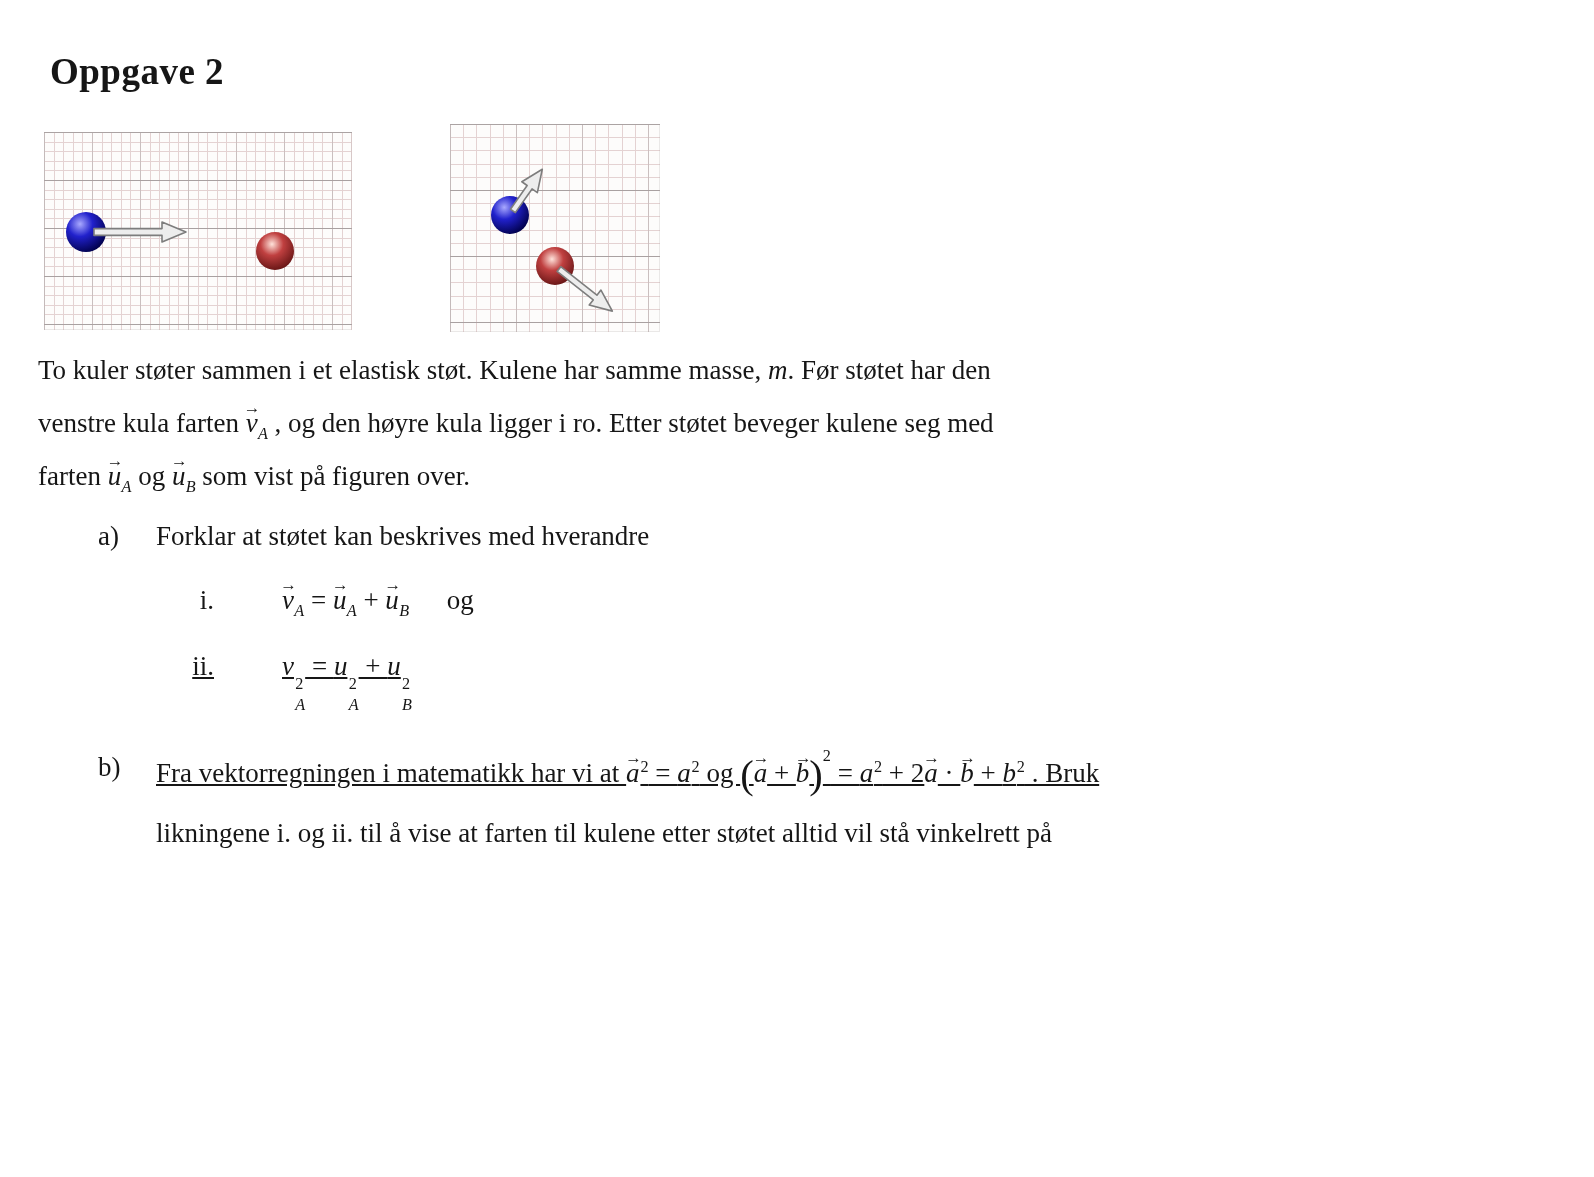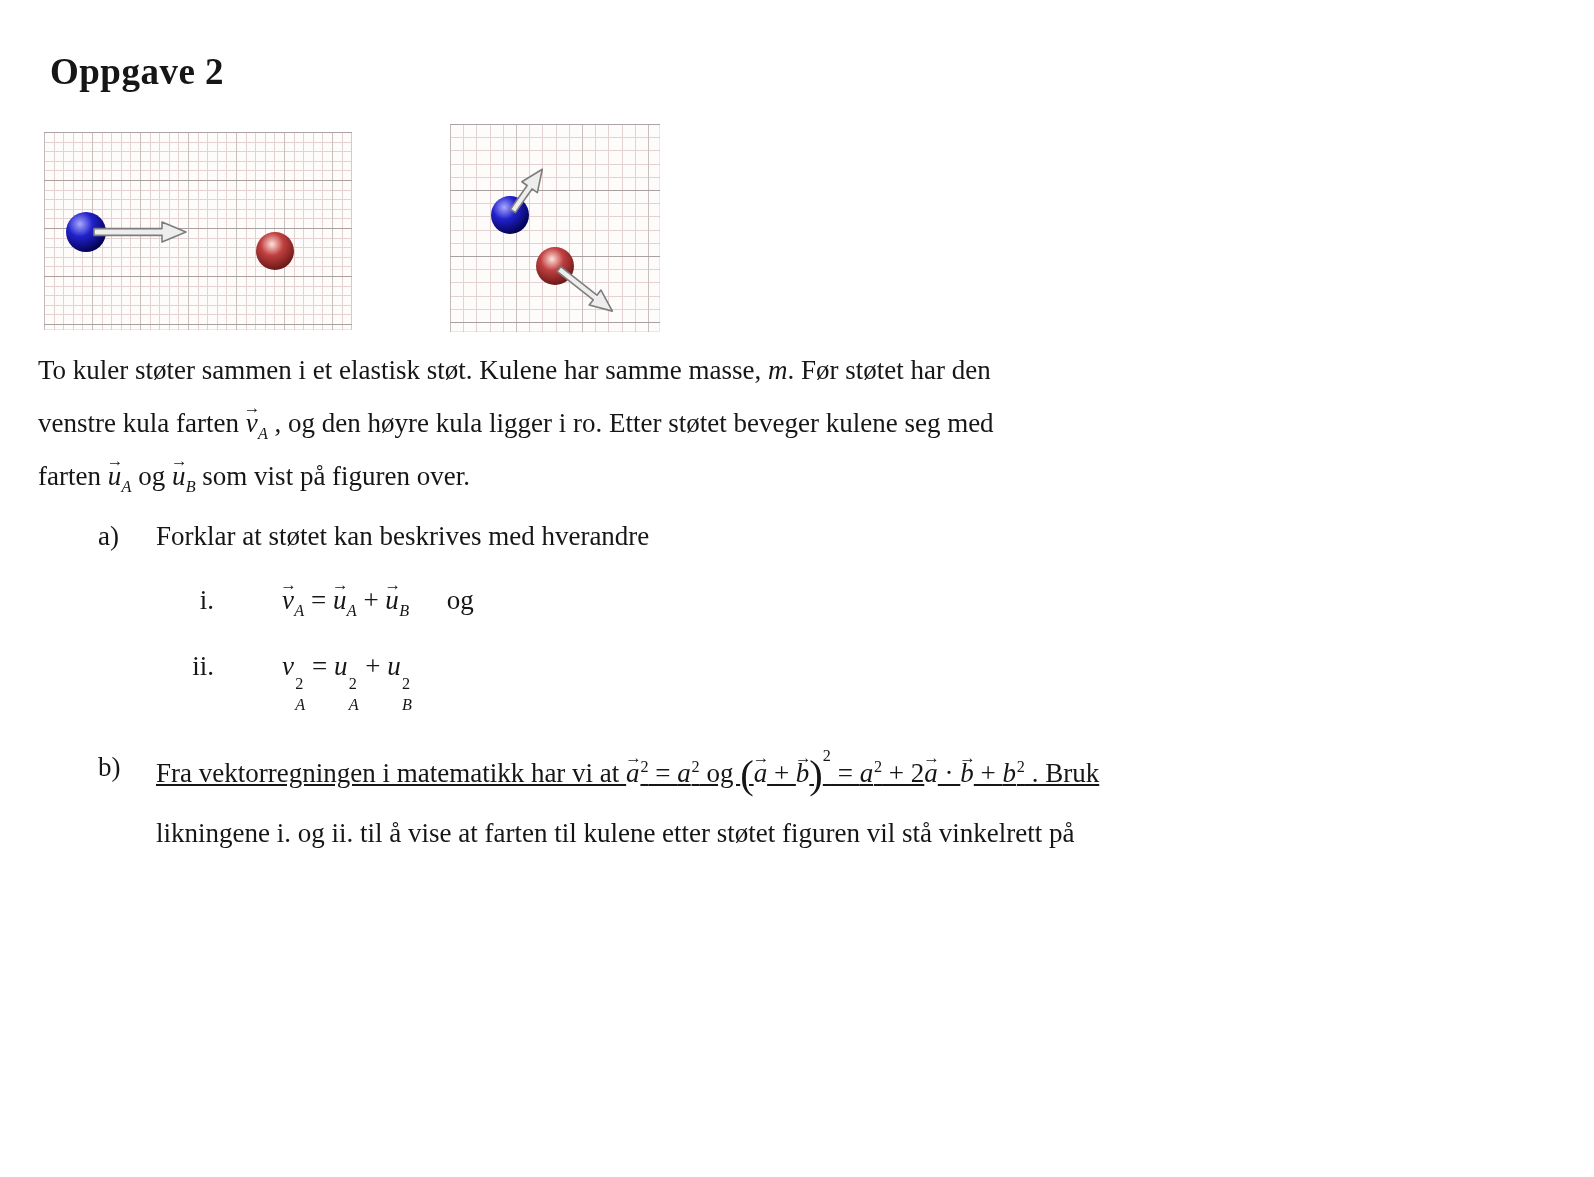--- a/index.html
+++ b/index.html
@@ -53,21 +53,21 @@
   }
   .intro-line { white-space:nowrap; }
 
   .item { display:flex; white-space:nowrap; }
   .item-a { margin-top:10px; line-height:46px; }
   .item-label { display:inline-block; margin-left:60px; width:58px; flex:none; }
   .item-body { flex:1; min-width:0; }
 
   .subitem { display:flex; white-space:nowrap; }
   .subitem-i  { margin-top:16px; line-height:50px; }
-  .subitem-ii { margin-top:12px; line-height:58px; }
+  .subitem-ii { margin-top:12px; line-height:58px;text-decoration:underline; }
   .sub-label { display:inline-block; width:58px; text-align:right; flex:none; }
   .sub-eq { margin-left:68px; }
 
   .item-b { margin-top:28px; }
   .b-line-1 { line-height:64px; white-space:nowrap;text-decoration:underline; }
   .b-line { line-height:57px; white-space:nowrap; }
 
   
   .mit { font-style:italic; }
   .mvec { position:relative; display:inline-block; font-style:italic; line-height:1; }
@@ -167,18 +167,18 @@
                 <span class="b">B</span>
               </span></span>
         </div>
       </div>
     </div>
 
     <div class="item item-b">
       <span class="item-label">b)</span>
       <div class="item-body">
         <div class="b-line-1">Fra vektorregningen i matematikk har vi at <span class="mvec">a<span class="vec-arrow">→</span></span><sup>2</sup> = <span class="mit">a</span><sup>2</sup> og <span class="mparen">(</span><span><span class="mvec">a<span class="vec-arrow">→</span></span> + <span class="mvec">b<span class="vec-arrow">→</span></span></span><span class="mparen">)</span><span class="gsup">2</span> = <span class="mit">a</span><sup>2</sup> + 2<span class="mvec">a<span class="vec-arrow">→</span></span> · <span class="mvec">b<span class="vec-arrow">→</span></span> + <span class="mit">b</span><sup>2</sup> . Bruk</div>
-        <div class="b-line">likningene i. og ii. til å vise at farten til kulene etter støtet figuren vil stå vinkelrett på</div>
+        <div class="b-line">likningene i. og ii. til å vise at farten til kulene etter støtet alltid vil stå vinkelrett på</div>
       </div>
     </div>
 
   </div>
 </div>
 
 </body></html>

